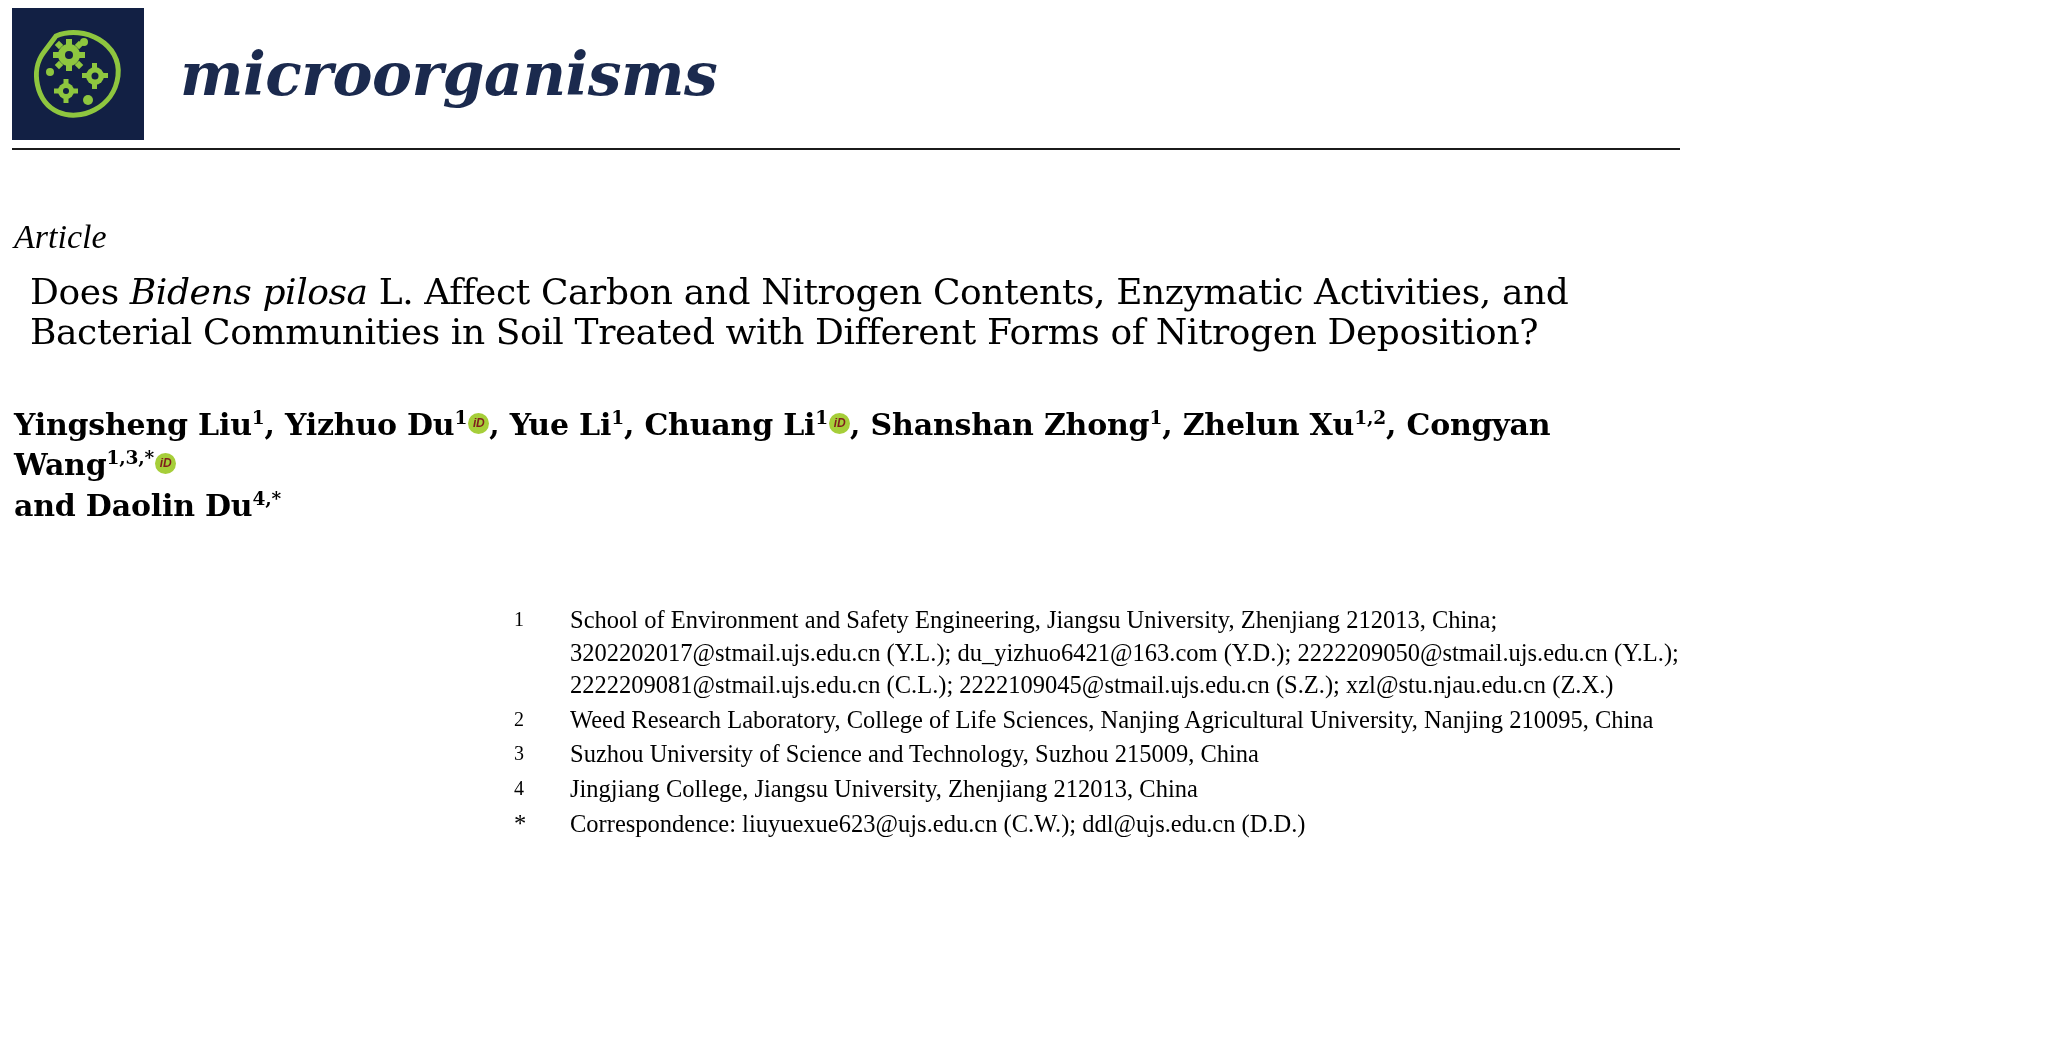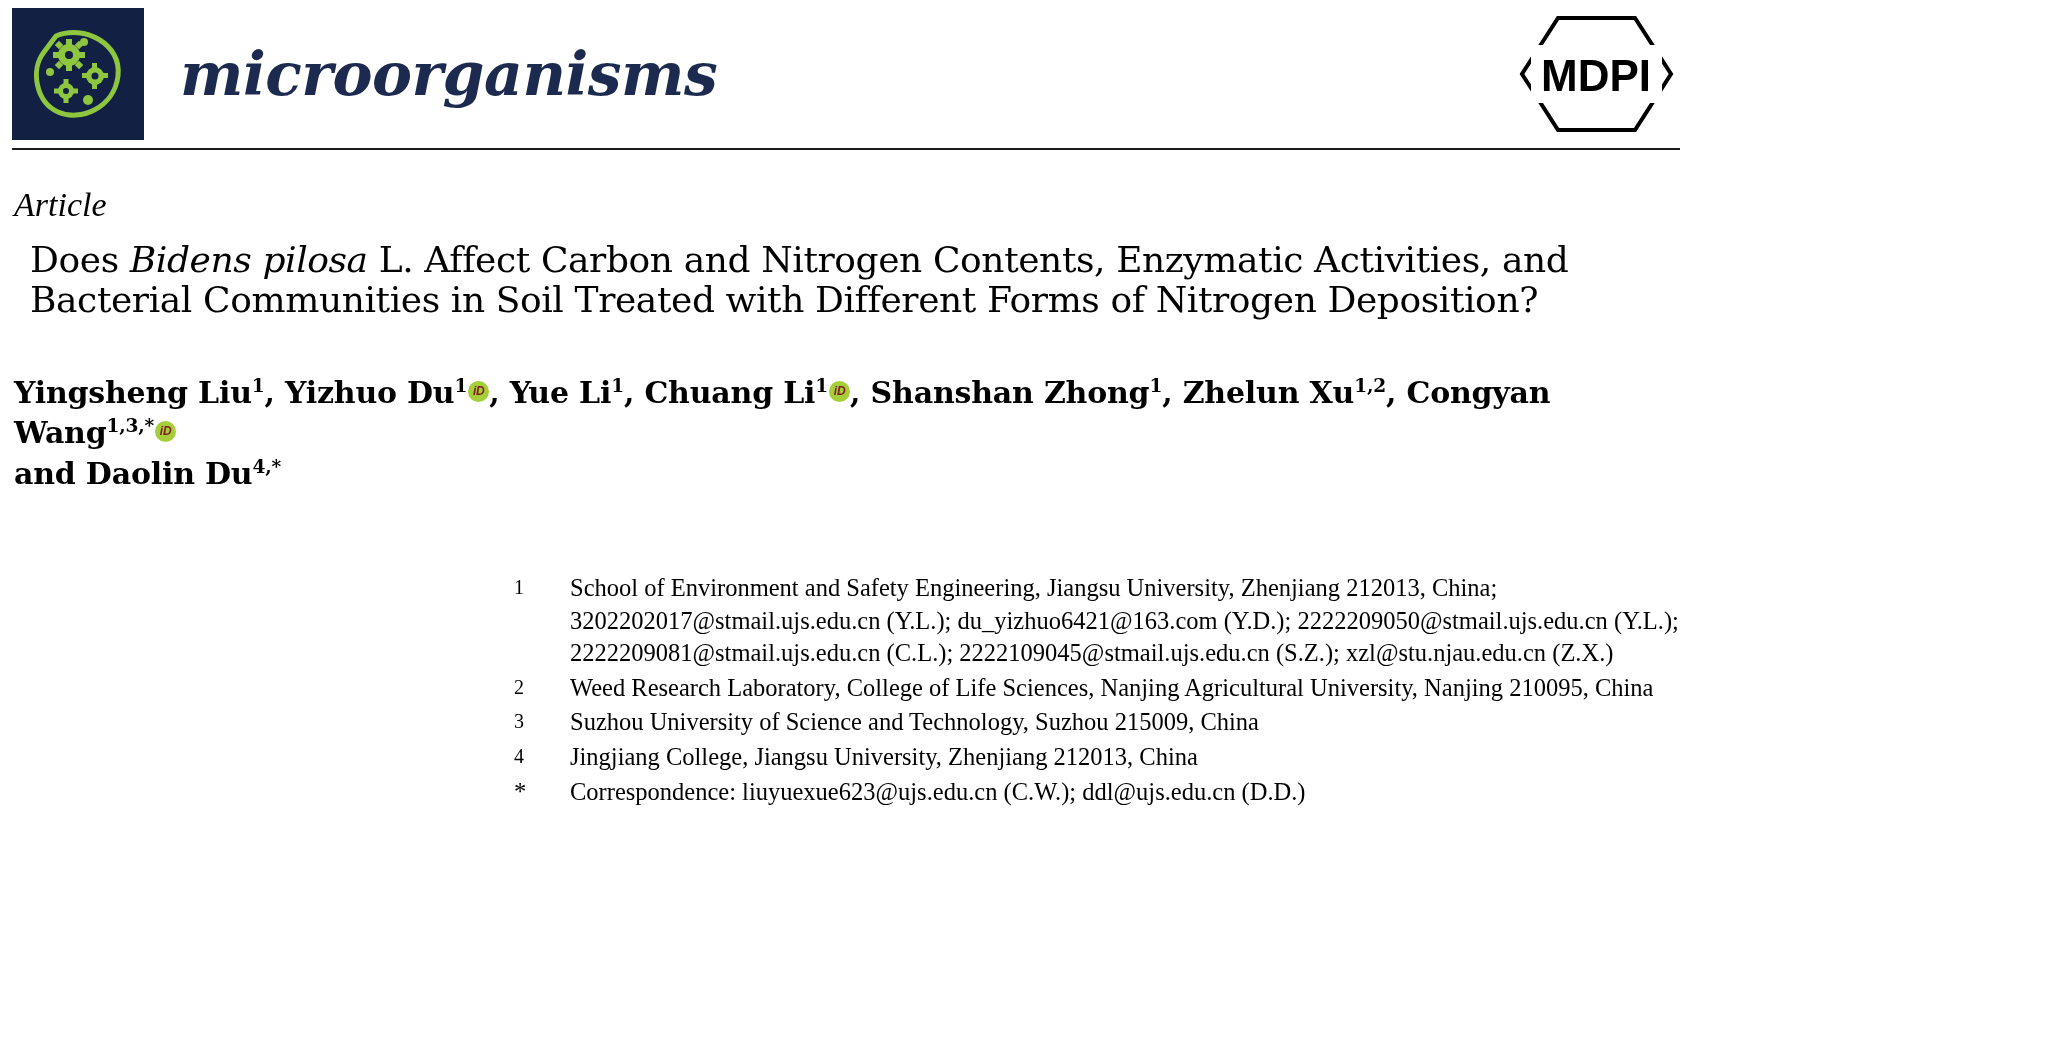--- a/index.html
+++ b/index.html
@@ -66,21 +66,21 @@
   }
 
   
   .content {
     padding: 0 4px;
   }
   .article-type {
     font-family: "Liberation Serif", serif;
     font-style: italic;
     font-size: 34px;
-    margin-top: 36px;
+    margin-top: 68px;
     margin-bottom: 6px;
   }
   .title {
     font-family: "DejaVu Serif", serif;
     font-weight: 400;
     font-size: 36px;
     line-height: 1.12;
     letter-spacing: -0.4px;
     margin: 16px;
   }
@@ -189,27 +189,20 @@
             </g>
             <circle cx="62" cy="78" r="5"></circle>
             <circle cx="24" cy="50" r="4"></circle>
             <circle cx="58" cy="20" r="4"></circle>
           </g>
         </svg>
       </div>
       <div class="journal-title">microorganisms</div>
     </div>
 
-    <div class="mdpi-logo">
-      <svg width="155" height="118" viewBox="0 0 155 118" aria-hidden="true">
-        <polygon points="39,3 116,3 152,59 116,115 39,115 3,59" fill="none" stroke="#000000" stroke-width="4"></polygon>
-        <rect x="12" y="30" width="131" height="58" fill="#ffffff"></rect>
-        <text x="77" y="76" text-anchor="middle" font-family="Liberation Sans, sans-serif" font-size="44" font-weight="700" fill="#000000">MDPI</text>
-      </svg>
-    </div>
   </div>
 
   <div class="rule"></div>
 
   <div class="content">
     <div class="article-type">Article</div>
 
     <h1 class="title">
       <span>Does </span><span class="sci">Bidens pilosa</span><span> L. Affect Carbon and Nitrogen Contents, Enzymatic Activities, and Bacterial Communities in Soil Treated with Different Forms of Nitrogen Deposition?</span>
     </h1>

